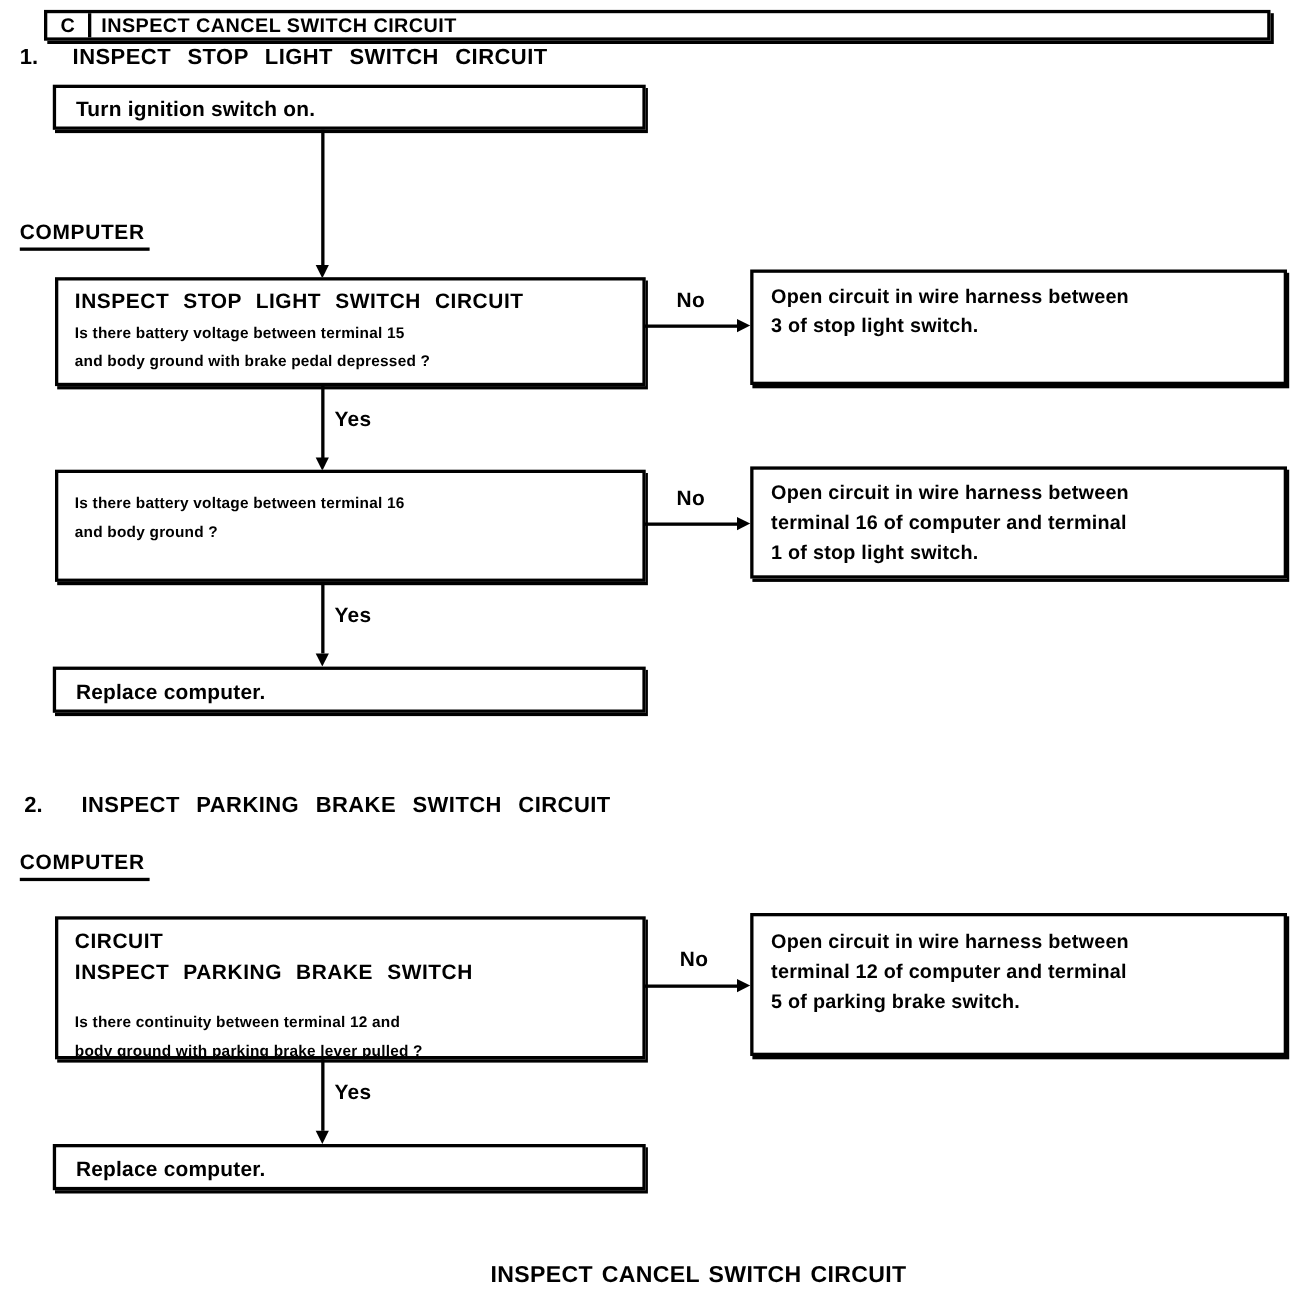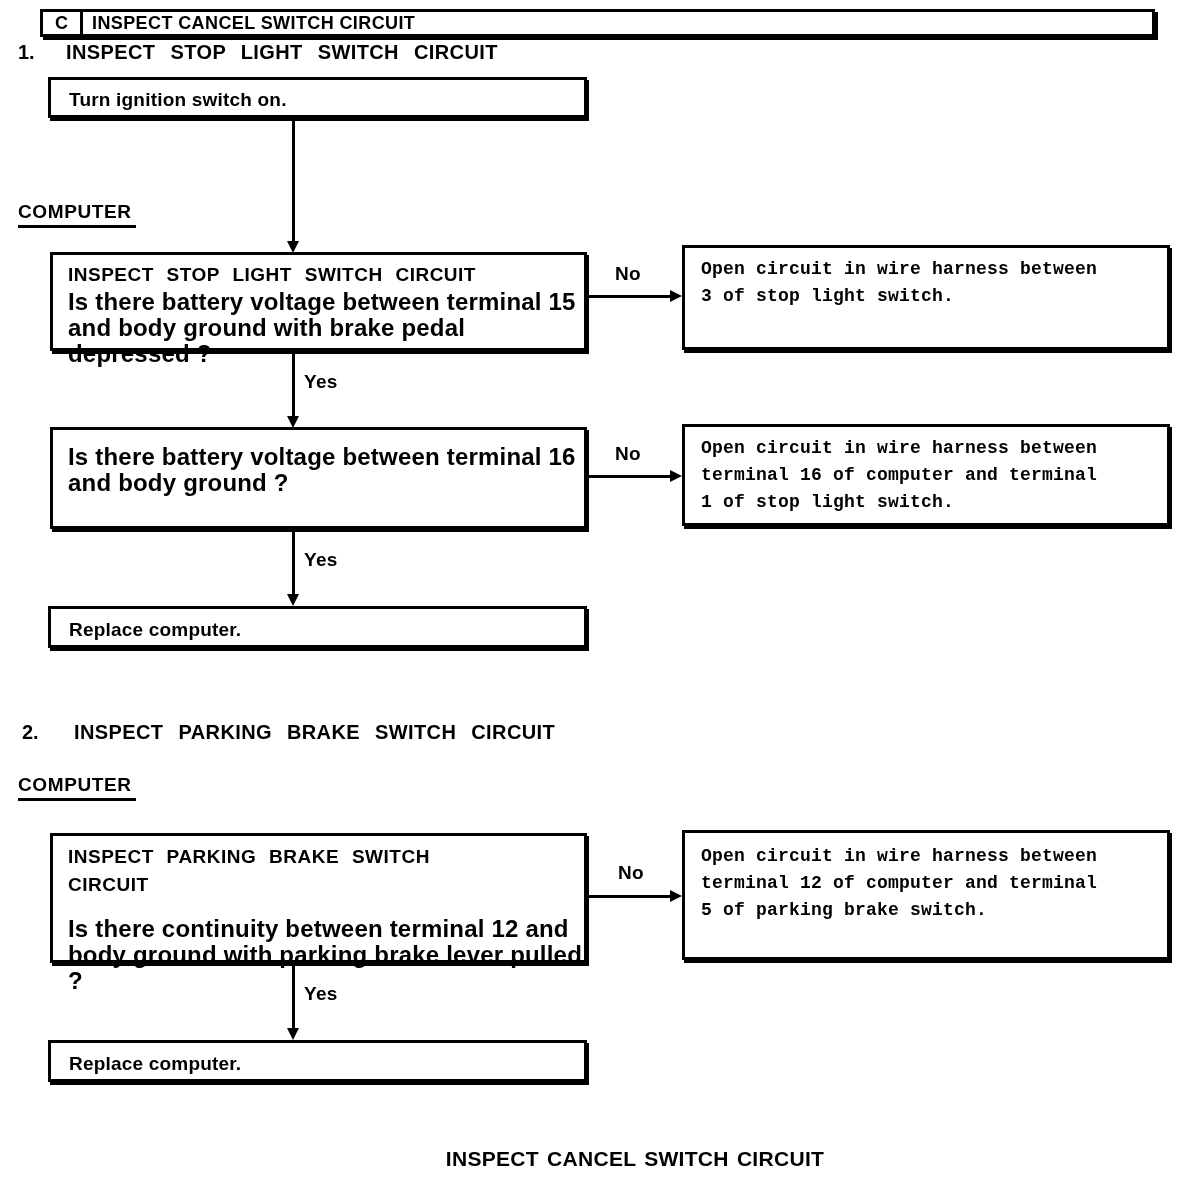--- a/index.html
+++ b/index.html
@@ -28,22 +28,22 @@
 
   .sec-head { position:absolute; display:flex; font-weight:bold; font-size:20px; }
   .sec-head .num { flex:none; }
   .sec-head .lbl { word-spacing:9px; letter-spacing:0.4px; }
 
   .computer { position:absolute; display:inline-block; font-weight:bold; font-size:19px;
               letter-spacing:0.6px; border-bottom:3px solid #000; padding:0 4px 2px 0; }
 
   .box-title { font-size:19px; font-weight:bold; word-spacing:7px; letter-spacing:0.5px;
                line-height:28px; }
-  .box-text  { font-size:24px; font-weight:bold; letter-spacing:0.2px; line-height:26px; }
-  .rbox-text { font-size:18px; font-weight:bold; letter-spacing:0.2px; line-height:27px;font-family:Liberation Mono, monospace; }
+  .box-text  { font-size:14px; font-weight:bold; letter-spacing:0.2px; line-height:26px; }
+  .rbox-text { font-size:18px; font-weight:bold; letter-spacing:0.2px; line-height:27px; }
 
   .footer { position:absolute; left:85px; top:1147px; width:1100px; text-align:center;
             font-weight:bold; font-size:21px; letter-spacing:0.3px; word-spacing:2px; }
 </style>
 </head>
 <body>
 
 <div class="page">
 
   <div class="box hdr">
@@ -108,22 +108,22 @@
   </div>
 
   <div class="sec-head" style="left:22px; top:721px;">
     <span class="num" style="width:52px;">2.</span>
     <span class="lbl">INSPECT PARKING BRAKE SWITCH CIRCUIT</span>
   </div>
 
   <div class="computer" style="left:18px; top:774px;">COMPUTER</div>
 
   <div class="box" style="left:50px; top:833px; width:537px; height:130px; padding:7px 0 0 15px;">
+    <div class="box-title">CIRCUIT</div>
     <div class="box-title">INSPECT PARKING BRAKE SWITCH</div>
-    <div class="box-title">CIRCUIT</div>
     <div class="box-text" style="margin-top:17px;">Is there continuity between terminal 12 and</div>
     <div class="box-text">body ground with parking brake lever pulled ?</div>
   </div>
 
   <div class="yn" style="left:618px; top:862px;">No</div>
   <div class="line-h" style="left:586px; top:895px; width:84px;"></div>
   <div class="arrow-right" style="left:670px; top:890px;"></div>
 
   <div class="box" style="left:682px; top:830px; width:488px; height:130px; padding:10px 0 0 16px;">
     <div class="rbox-text">Open circuit in wire harness between</div>

